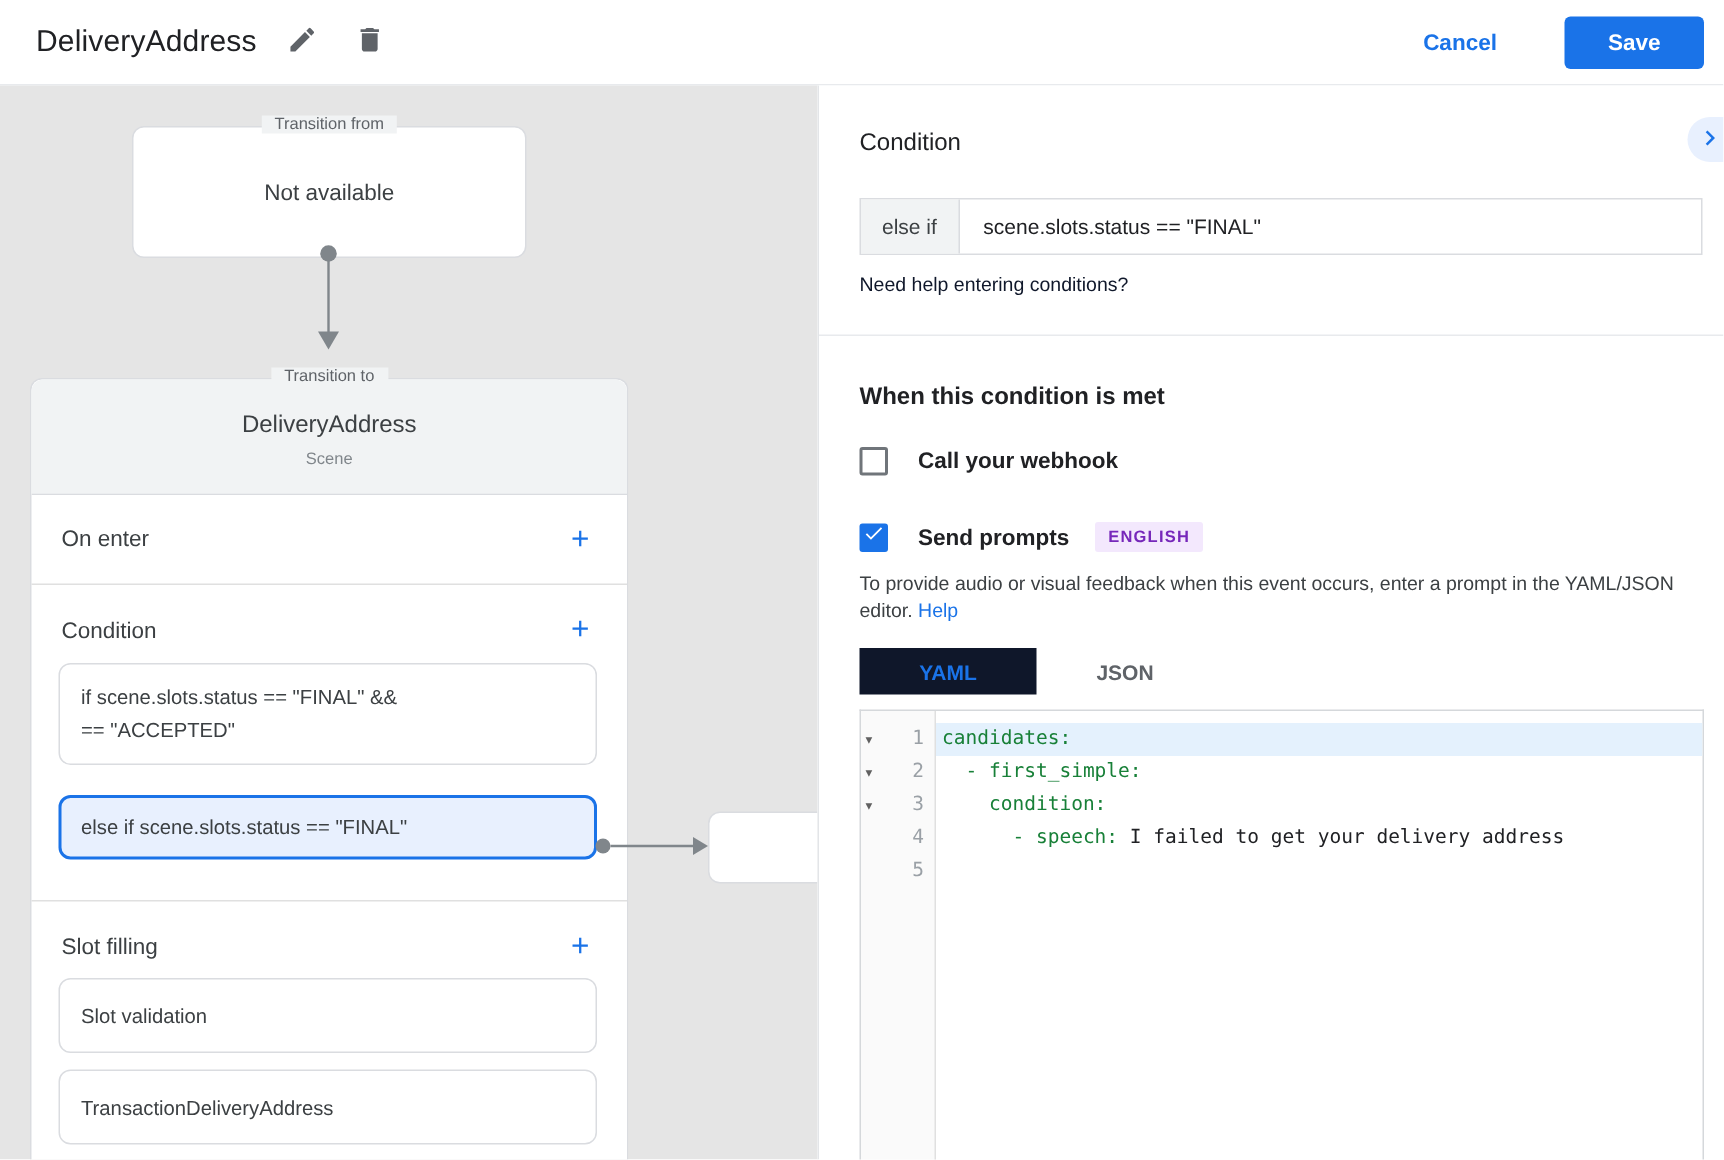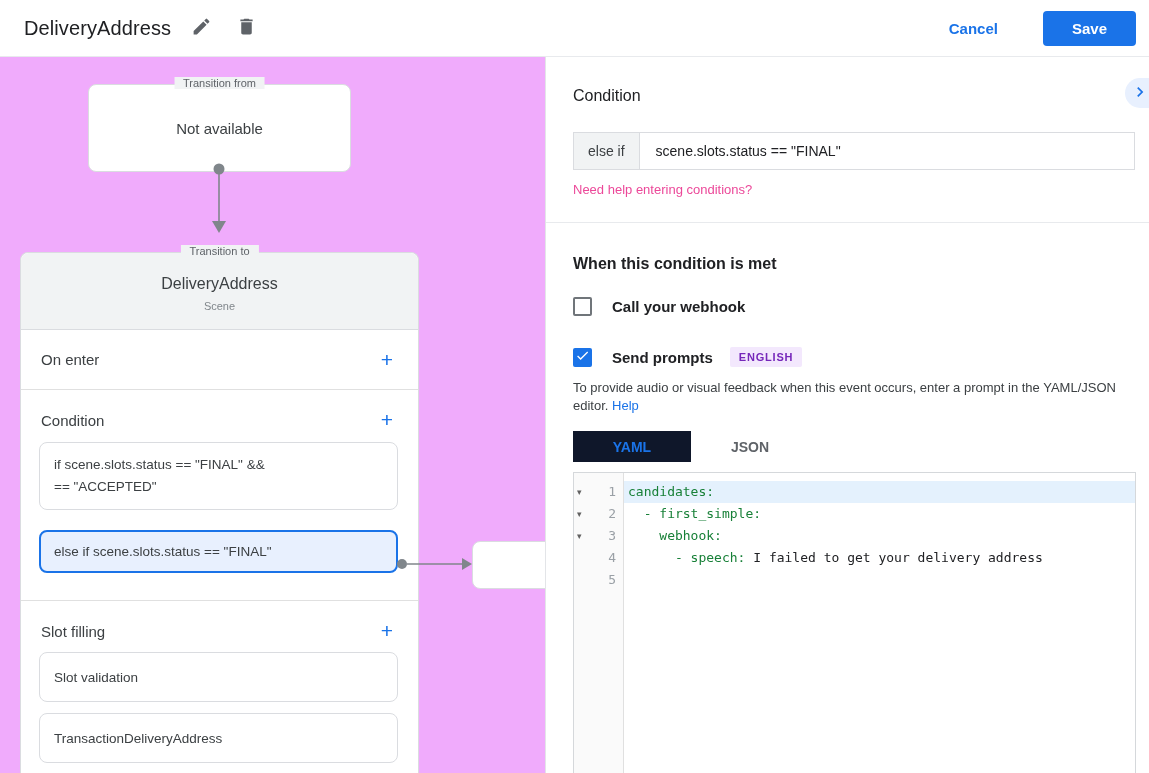--- a/index.html
+++ b/index.html
@@ -17,21 +17,21 @@
   .btn-text { background:none; border:none; color:#1a73e8; font-size:15px; font-weight:bold;
               padding:8px 16px; cursor:pointer; font-family:inherit; }
   .btn-primary { background:#1a73e8; color:#fff; border:none; border-radius:4px;
                  font-size:15px; font-weight:bold; padding:0 29px; height:35px; margin-left:29px;
                  cursor:pointer; font-family:inherit; }
 
   
   .main { display:flex; height:716px; }
 
   
-  .canvas { position:relative; width:545px; background:#f0abfc; overflow:hidden; flex:none;text-decoration:underline; }
+  .canvas { position:relative; width:545px; background:#e5e5e5; overflow:hidden; flex:none;text-decoration:underline; }
 
   .from-box { position:absolute; left:88px; top:27px; width:263px; height:88px;
               background:#fff; border:1px solid #dadce0; border-radius:8px;
               display:flex; align-items:center; justify-content:center; }
   .box-legend { position:absolute; top:-8px; left:50%; transform:translateX(-50%);
                 background:#f1f3f4; padding:0 9px; font-size:11px; color:#5f6368; white-space:nowrap; }
   .from-box-value { font-size:15px; color:#3c4043; }
 
   .flow-arrow-1 { position:absolute; left:203px; top:104px; }
   .flow-arrow-2 { position:absolute; left:395px; top:497px; }
@@ -80,21 +80,21 @@
                   cursor:pointer; display:flex; align-items:center; justify-content:center; padding-left:5px; }
   .collapse-btn svg { fill:#1a73e8; }
 
   .cond-input { display:flex; margin-top:27px; border:1px solid #dadce0; height:38px;
                 align-items:stretch; background:#fff; }
   .cond-prefix { background:#f1f3f4; border-right:1px solid #dadce0; display:flex;
                  align-items:center; padding:0 14px; font-size:14px; color:#3c4043; flex:none; }
   .cond-value { display:flex; align-items:center; padding:0 16px; font-size:14px;
                 color:#202124; flex:1; white-space:nowrap; overflow:hidden; }
 
-  .help-link { display:inline-block; margin-top:12px; font-size:13px; color:#ec4899;
+  .help-link { display:inline-block; margin-top:12px; font-size:13px; color:#0f172a;
                text-decoration:none; cursor:pointer; }
 
   .panel-divider { border:none; border-top:1px solid #e8eaed; margin:24px -14px 0 -27px; }
 
   .when-title { font-size:16px; color:#202124; margin-top:32px;font-weight:bold; }
 
   .check-row { display:flex; align-items:center; margin-top:24px; cursor:pointer; }
   .check-row + .check-row { margin-top:31px; }
   .checkbox { width:19px; height:19px; border-radius:2px; flex:none; }
   .checkbox.unchecked { border:2px solid #70757a; background:#fff; }
@@ -272,21 +272,21 @@
               <span class="fold">▾</span>
               <span class="lnum">2</span>
             </div>
           <div class="ed-code"><span class="tok-key">  - first_simple:</span><span class="tok-val"></span></div>
         </div>
         <div class="ed-line">
           <div class="ed-gutter">
               <span class="fold">▾</span>
               <span class="lnum">3</span>
             </div>
-          <div class="ed-code"><span class="tok-key">    webhook:</span><span class="tok-val"></span></div>
+          <div class="ed-code"><span class="tok-key">    condition:</span><span class="tok-val"></span></div>
         </div>
         <div class="ed-line">
           <div class="ed-gutter">
               <span class="fold"></span>
               <span class="lnum">4</span>
             </div>
           <div class="ed-code"><span class="tok-key">      - speech:</span><span class="tok-val"> I failed to get your delivery address</span></div>
         </div>
         <div class="ed-line">
           <div class="ed-gutter">

